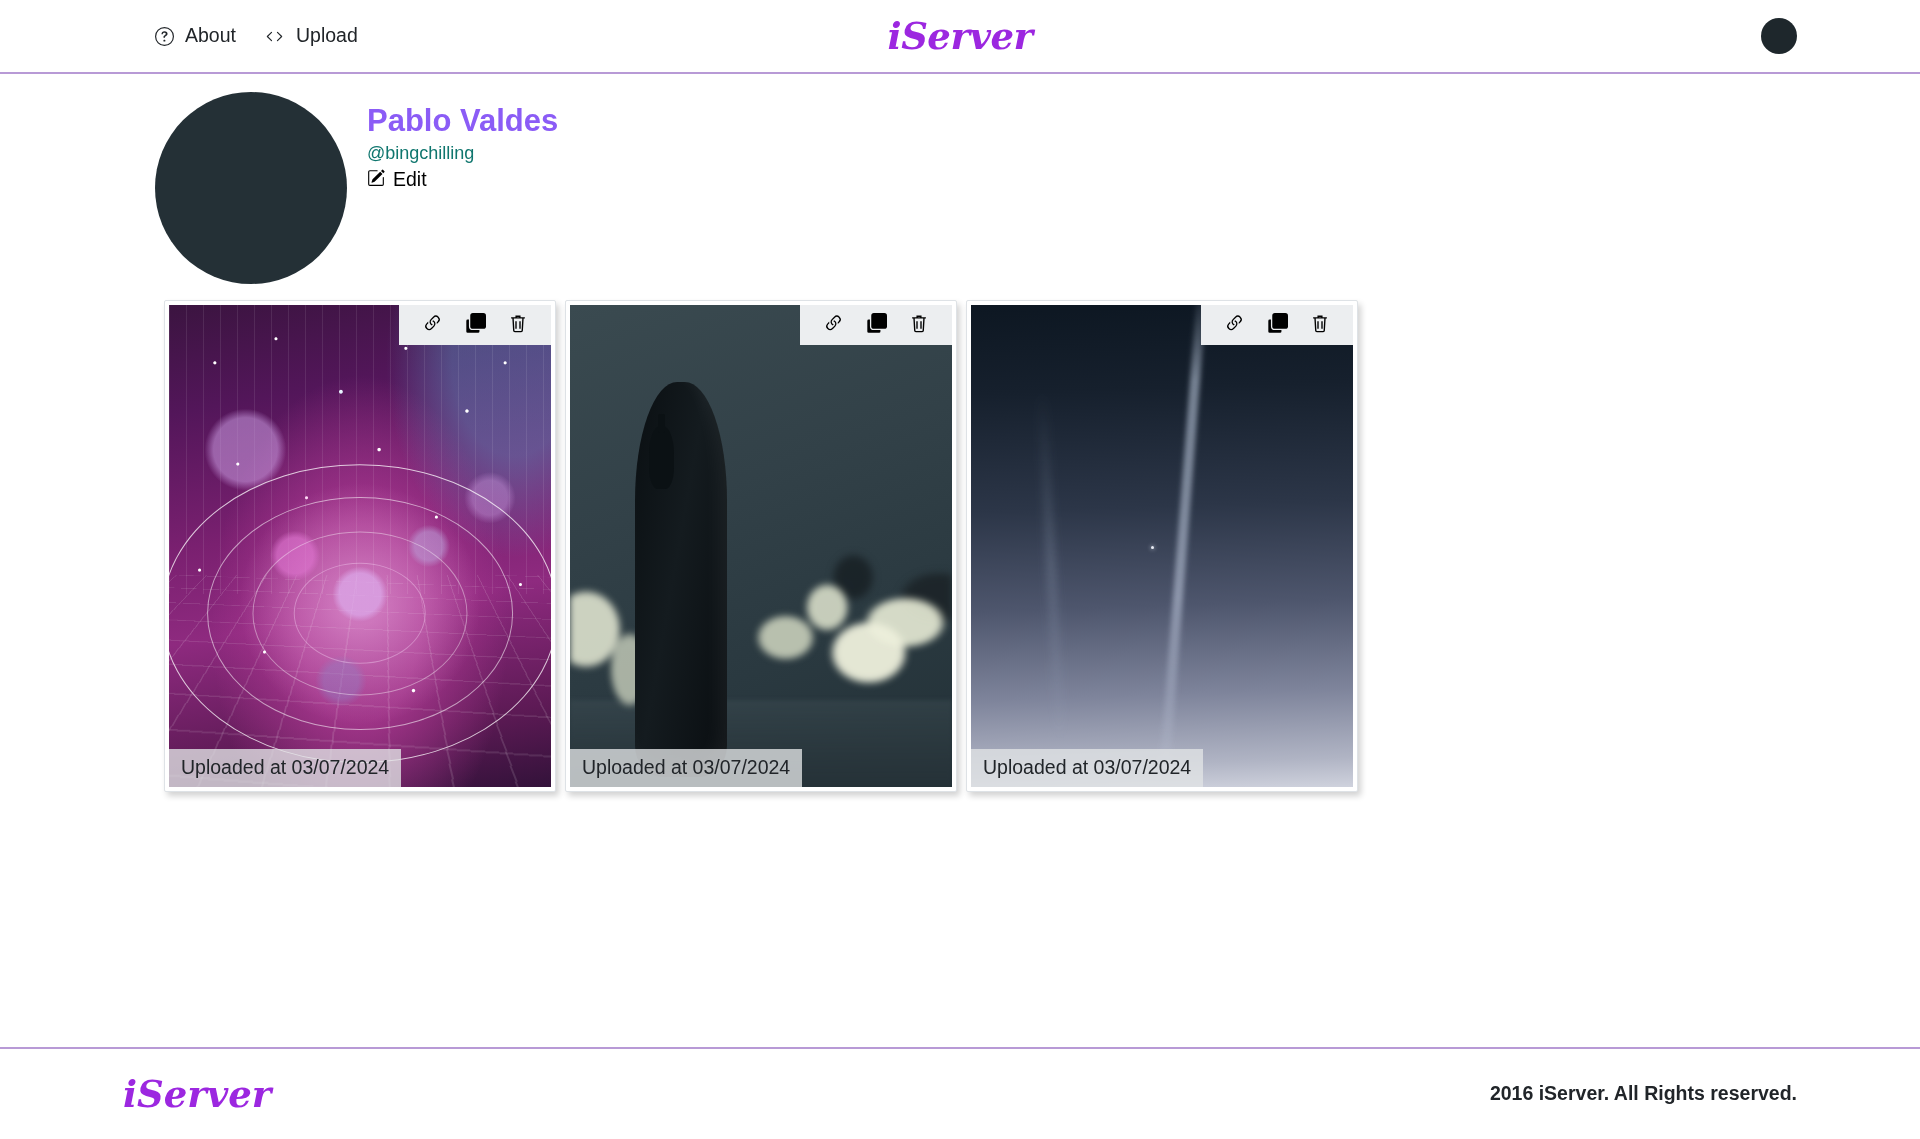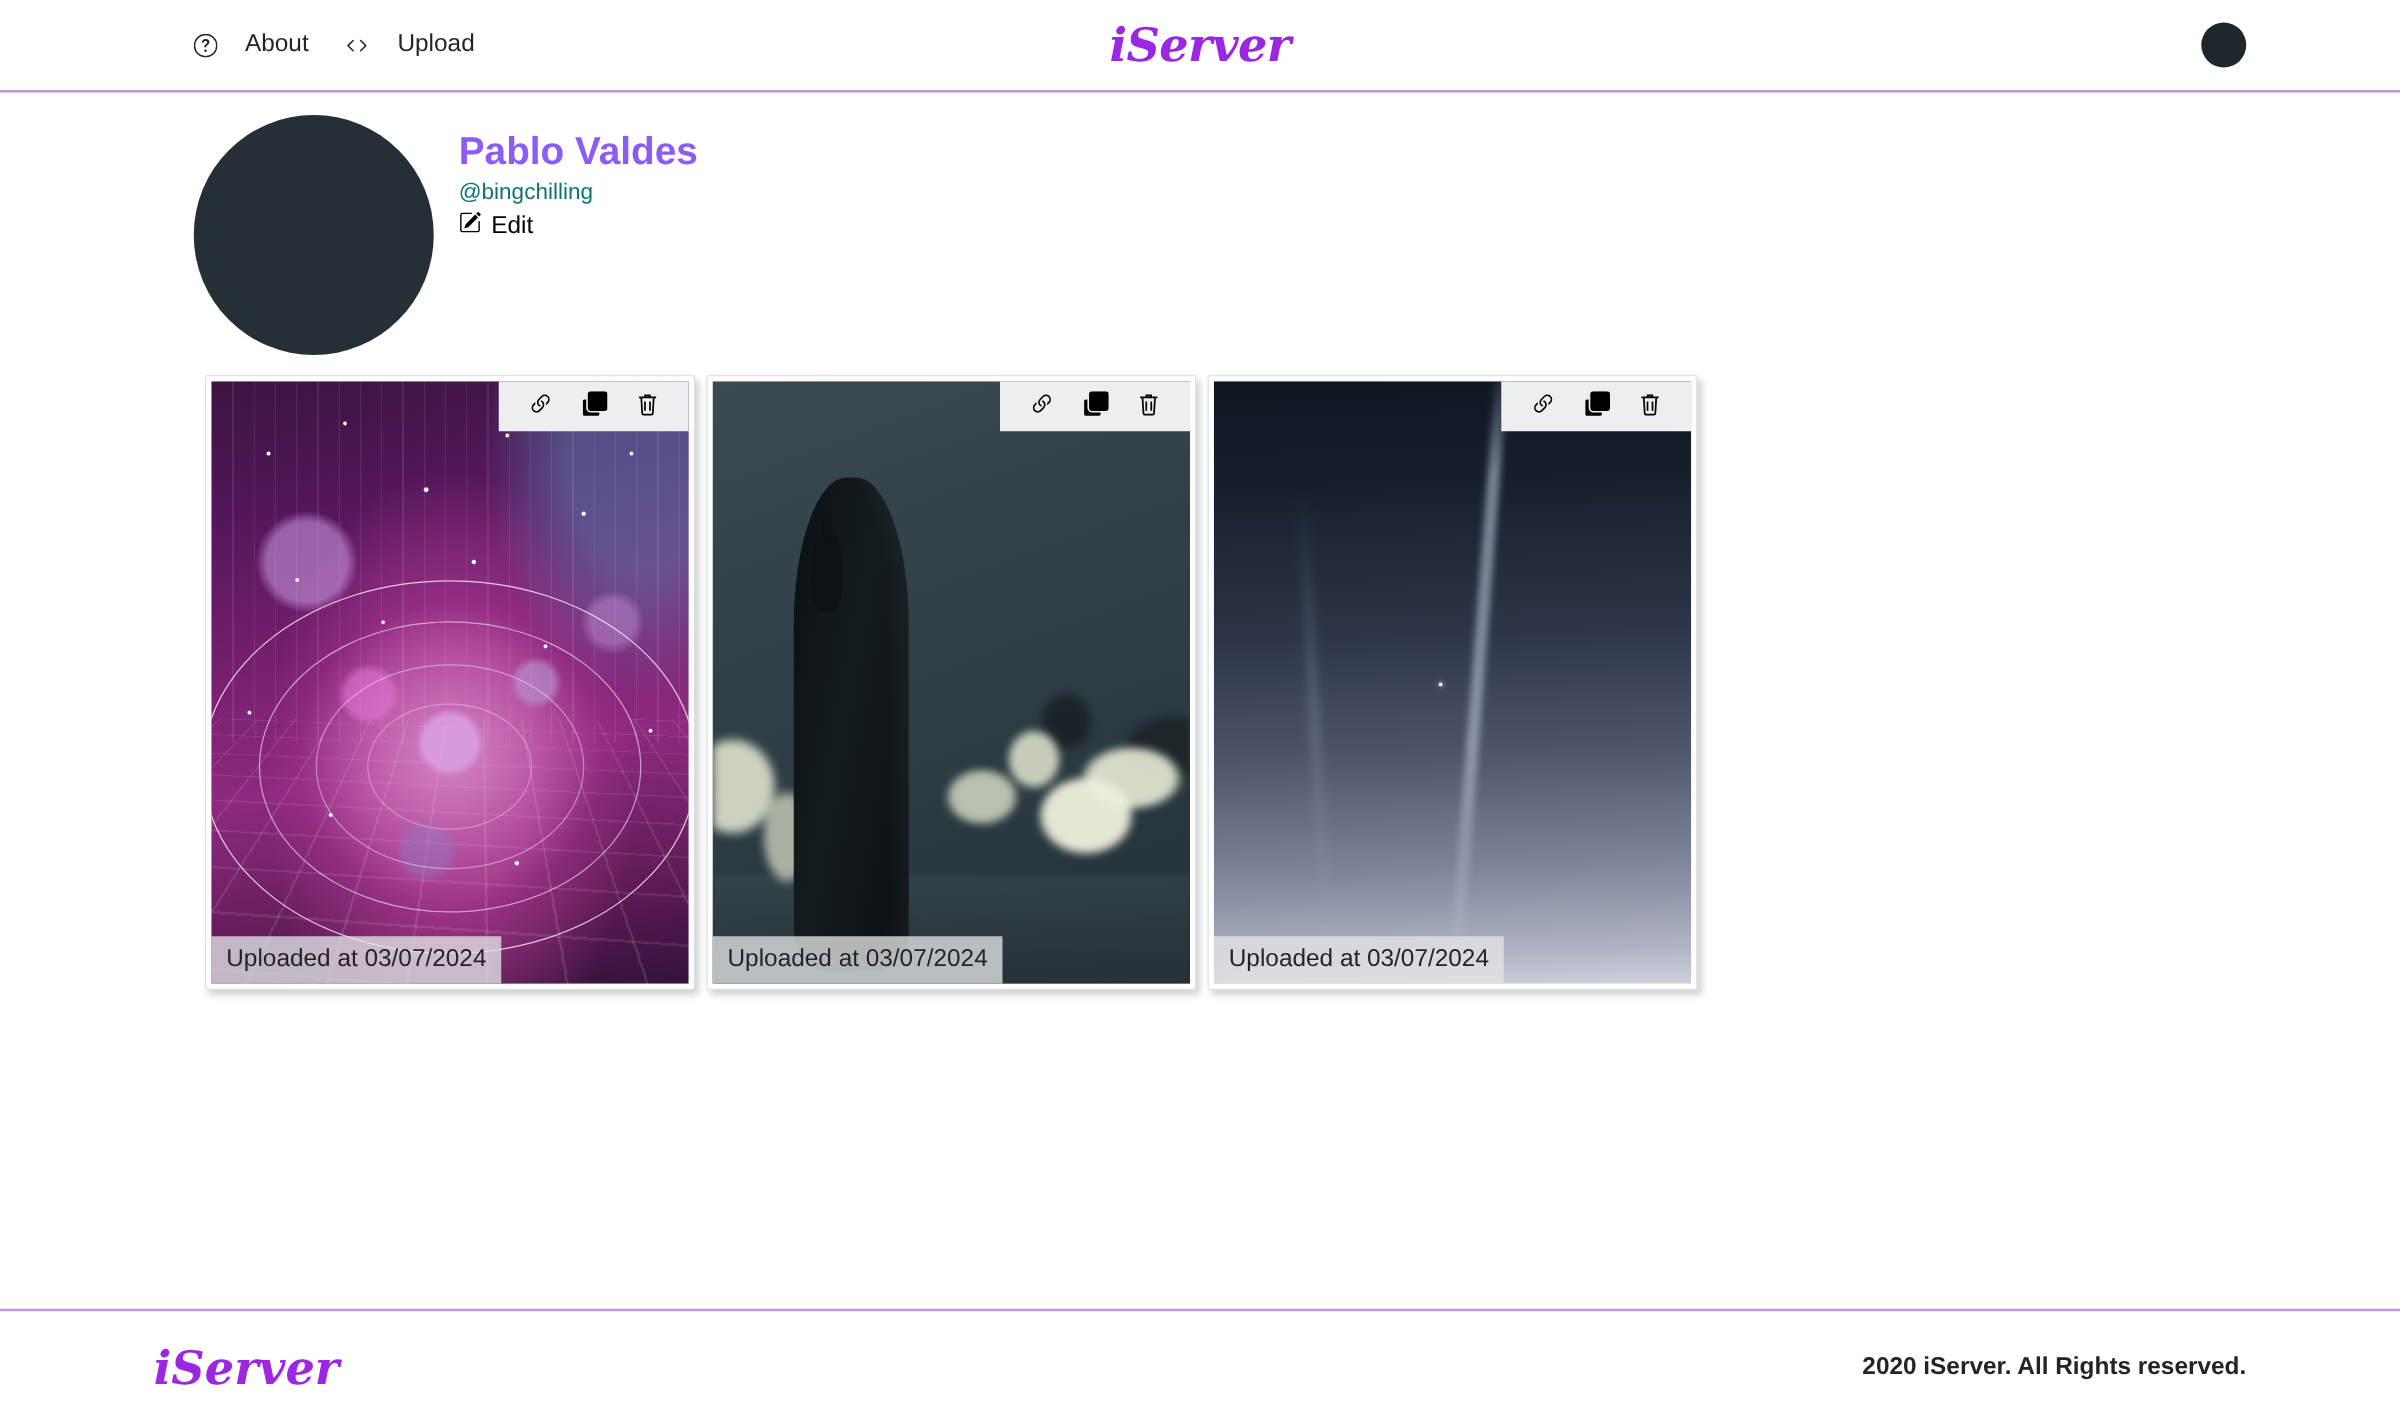--- a/index.html
+++ b/index.html
@@ -26,21 +26,21 @@
   }
   .nav-left {
     display: flex;
     align-items: center;
     gap: 28px;
     margin-left: 155px;
   }
   .nav-link {
     display: inline-flex;
     align-items: center;
-    gap: 22px;
+    gap: 11px;
     font-size: 19.5px;
     color: #212529;
     text-decoration: none;
     line-height: 1;
     cursor: pointer;
   }
   .nav-link svg { display: block; }
   .brand {
     position: absolute;
     left: 50%;
@@ -565,16 +565,16 @@
           </div>
           <div class="card-caption">Uploaded at 03/07/2024</div>
         </div>
       </div>
 
     </div>
   </div>
 
   <div class="footer">
     <a class="footer-brand" href="#">iServer</a>
-    <div class="footer-copy">2020 iServer. All Rights reserved.</div>
+    <div class="footer-copy">2016 iServer. All Rights reserved.</div>
   </div>
 
 </div>
 
 </body></html>

